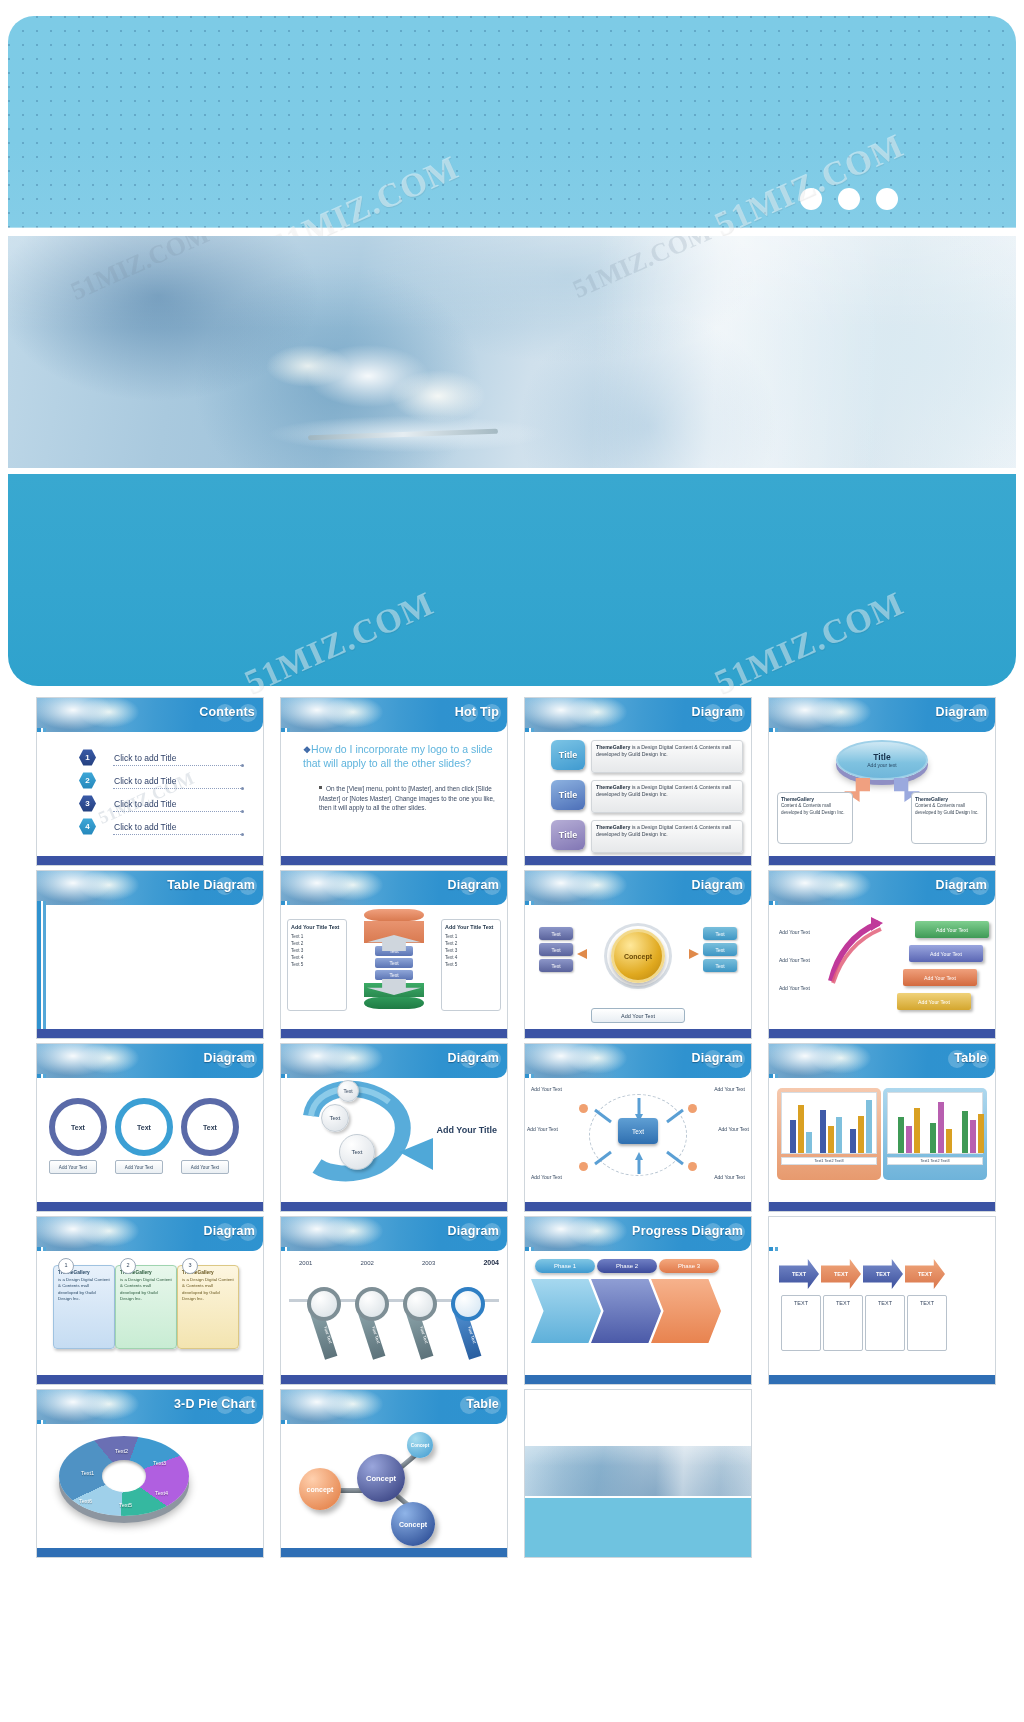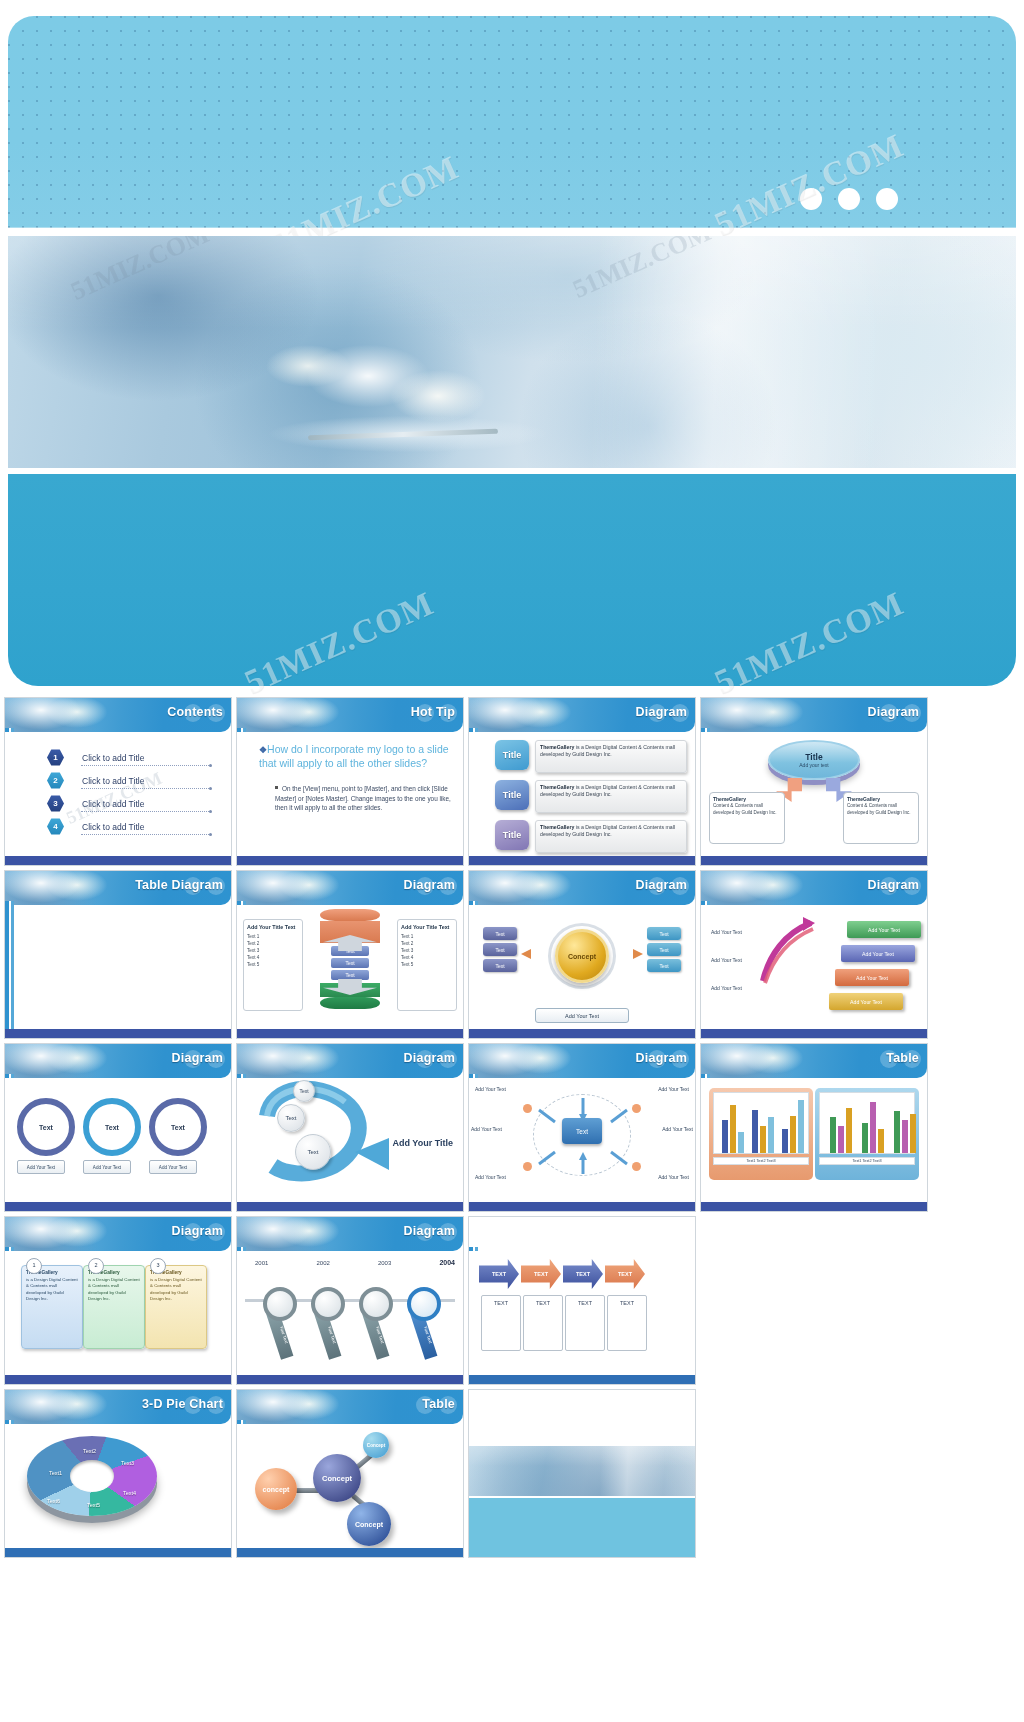--- a/index.html
+++ b/index.html
@@ -36,21 +36,21 @@
       radial-gradient(ellipse 70px 38px at 430px 160px, rgba(252,252,248,.9), transparent 68%),
       radial-gradient(ellipse 60px 30px at 300px 130px, rgba(248,250,245,.85), transparent 70%),
       radial-gradient(ellipse 200px 26px at 400px 198px, rgba(235,243,248,.8), transparent 70%);}
   .ph-l3{background:
       linear-gradient(92deg, rgba(255,255,255,0) 58%, rgba(255,255,255,.45) 70%, rgba(255,255,255,.1) 86%),
       linear-gradient(180deg, rgba(255,255,255,.25), rgba(255,255,255,0) 40%);}
   .ph-tool{position:absolute;left:300px;top:196px;width:190px;height:5px;background:linear-gradient(90deg,#9fb4bd,#e7eef2,#9fb4bd);border-radius:3px;opacity:.9;transform:rotate(-2deg);}
 
   
   .grid{position:absolute;left:4px;top:697px;width:1016px;}
-  .row{display:flex;gap:4px;margin-bottom:4px;}
+  .row{display:flex;gap:16px;margin-bottom:4px;margin-left:32px;}
   .cellwrap{width:228px;height:169px;position:relative;background:#ffffff;}
   .slide{position:absolute;inset:0;background:#ffffff;border:1px solid #cfd6dc;overflow:hidden;}
   .slide.empty{border:none;background:#fff;}
 
   
   .sl-head{position:relative;height:34px;width:100%;overflow:hidden;
     border-radius:0 0 10px 0;}
   .sl-head .hp{position:absolute;inset:0;
     background:
       radial-gradient(ellipse 60px 30px at 36px 12px, rgba(255,255,255,.95), transparent 66%),
@@ -184,21 +184,21 @@
   .ring3{position:absolute;top:20px;width:46px;height:46px;border-radius:50%;
     display:flex;align-items:center;justify-content:center;font-size:7px;font-weight:bold;color:#2a3c55;}
   .ring3.a{left:12px;border:6px solid #5a6aa8;background:#fff;}
   .ring3.b{left:78px;border:6px solid #3b9fd4;background:#fff;}
   .ring3.c{left:144px;border:6px solid #5a6aa8;background:#fff;}
   .minibtn{position:absolute;top:82px;width:46px;height:12px;border:1px solid #a8b6c4;border-radius:2px;
     background:linear-gradient(180deg,#fff,#eaeff3);font-size:4.6px;color:#334a63;
     display:flex;align-items:center;justify-content:center;}
 
   
-  .swirl-title{position:absolute;right:10px;top:60px;font-size:9px;font-weight:bold;color:#2b4160;}
+  .swirl-title{position:absolute;right:10px;top:47px;font-size:9px;font-weight:bold;color:#2b4160;}
   .sball{position:absolute;border-radius:50%;background:radial-gradient(circle at 34% 28%,#ffffff,#d8dee4);
     border:1px solid #c3ccd4;display:flex;align-items:center;justify-content:center;
     font-size:6px;color:#33465e;box-shadow:2px 2px 3px rgba(0,0,0,.22);}
   .sb1{left:56px;top:2px;width:20px;height:20px;font-size:5px;}
   .sb2{left:40px;top:26px;width:26px;height:26px;}
   .sb3{left:58px;top:56px;width:34px;height:34px;}
 
   
   .rad-center{position:absolute;left:50%;top:40px;transform:translateX(-50%);width:40px;height:26px;
     border-radius:4px;background:linear-gradient(180deg,#5f9fd4,#2f6fb0);color:#fff;font-size:6.5px;
@@ -802,20 +802,42 @@
             <div class="tl-tag last" style="left:180px;top:58px;">Your Text</div>
             <div class="tl-node" style="left:26px;"></div>
             <div class="tl-node" style="left:74px;"></div>
             <div class="tl-node" style="left:122px;"></div>
             <div class="tl-node last" style="left:170px;"></div>
           </div>
           <div class="sl-foot"></div>
         </div>
       </div>
 
+      <div class="cellwrap">
+        <div class="slide">
+          <div class="sl-head">
+            <div class="hp"></div>
+              <div class="hdots">
+                <i></i>
+                <i></i>
+              </div>
+            <div class="sl-title">Progress Diagram</div>
+          </div>
+          <div class="sl-leftbar"></div>
+          <div class="sl-body">
+            <div class="phase p1">Phase 1</div>
+            <div class="phase p2">Phase 2</div>
+            <div class="phase p3">Phase 3</div>
+            <div class="chev c1"></div>
+            <div class="chev c2"></div>
+            <div class="chev c3"></div>
+          </div>
+          <div class="sl-foot alt"></div>
+        </div>
+      </div>
 
       <div class="cellwrap">
         <div class="slide">
           <div class="sl-leftbar"></div>
           <div class="sl-body">
             <div class="blk b1">TEXT</div>
             <div class="blk b2">TEXT</div>
             <div class="blk b3">TEXT</div>
             <div class="blk b4">TEXT</div>
             <div class="blkbox" style="left:12px;">TEXT</div>

